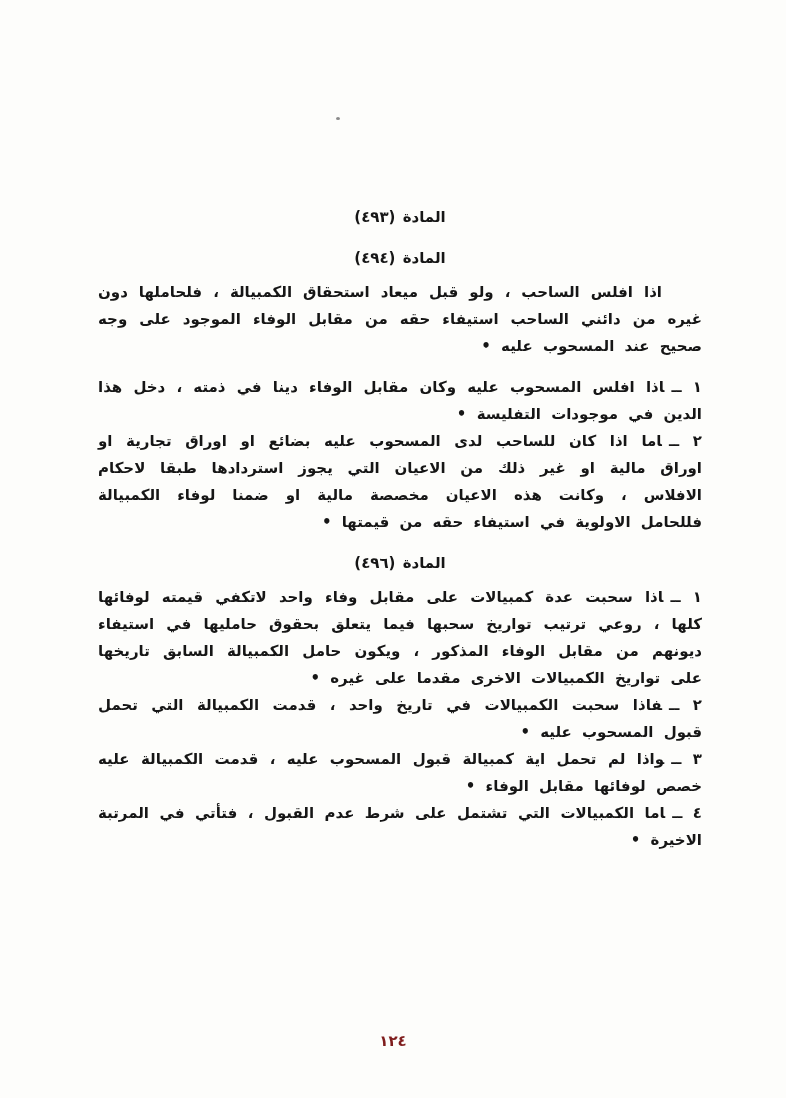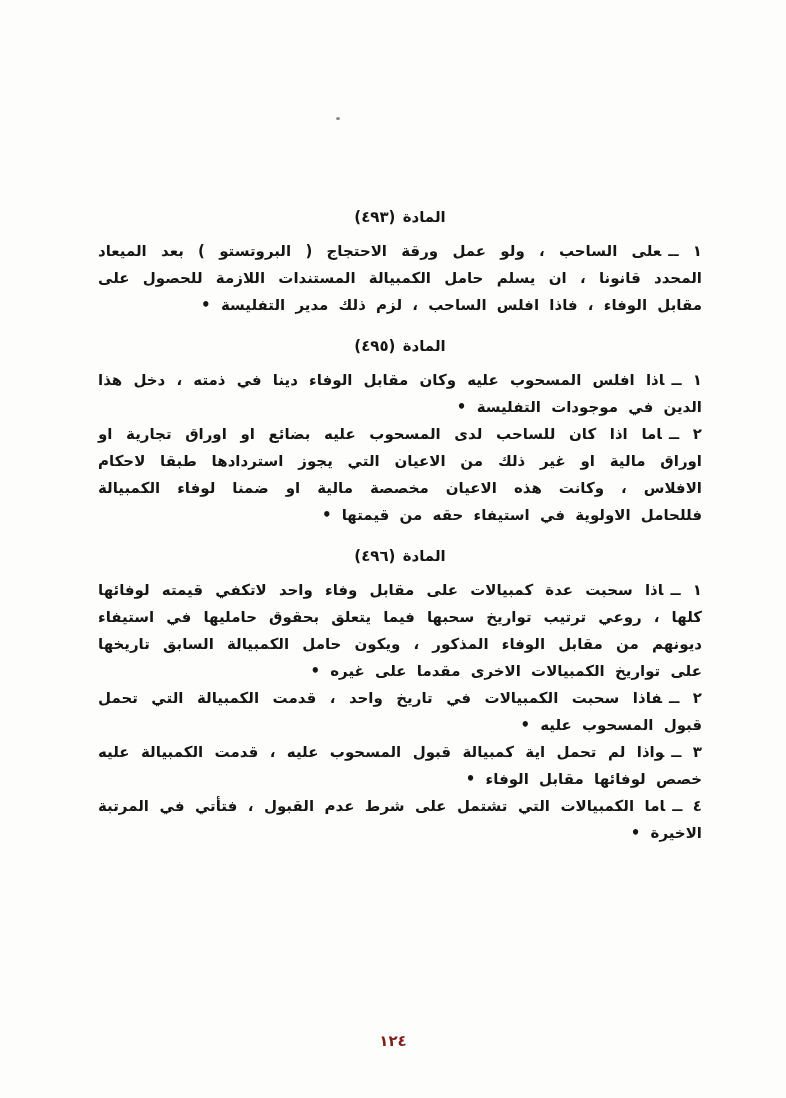--- a/index.html
+++ b/index.html
@@ -61,26 +61,28 @@
 <body>
 
 <div class="page">
 
   <span class="speck"></span>
 
   <main class="content">
 
     <section class="article">
       <h2 class="article-title">المادة (٤٩٣)</h2>
-      <p class="item"><span class="num">١ ــ</span><span>على الساحب ، ولو عمل ورقة الاحتجاج ( البروتستو ) بعد الميعاد المحدد قانونا ، ان يسلم حامل الكمبيالة المستندات اللازمة للحصول على مقابل الوفاء ، فاذا افلس الساحب ، لزم ذلك مدير التفليسة •</span></p>
     </section>
 
+    <section class="article">
+      <h2 class="article-title">المادة (٤٩٤)</h2>
+      <p class="para">اذا افلس الساحب ، ولو قبل ميعاد استحقاق الكمبيالة ، فلحاملها دون غيره من دائني الساحب استيفاء حقه من مقابل الوفاء الموجود على وجه صحيح عند المسحوب عليه •</p>
+    </section>
 
     <section class="article">
-      <h2 class="article-title">المادة (٤٩٥)</h2>
       <p class="item"><span class="num">١ ــ</span><span>اذا افلس المسحوب عليه وكان مقابل الوفاء دينا في ذمته ، دخل هذا الدين في موجودات التفليسة •</span></p>
       <p class="item"><span class="num">٢ ــ</span><span>اما اذا كان للساحب لدى المسحوب عليه بضائع او اوراق تجارية او اوراق مالية او غير ذلك من الاعيان التي يجوز استردادها طبقا لاحكام الافلاس ، وكانت هذه الاعيان مخصصة مالية او ضمنا لوفاء الكمبيالة فللحامل الاولوية في استيفاء حقه من قيمتها •</span></p>
     </section>
 
     <section class="article">
       <h2 class="article-title">المادة (٤٩٦)</h2>
       <p class="item"><span class="num">١ ــ</span><span>اذا سحبت عدة كمبيالات على مقابل وفاء واحد لاتكفي قيمته لوفائها كلها ، روعي ترتيب تواريخ سحبها فيما يتعلق بحقوق حامليها في استيفاء ديونهم من مقابل الوفاء المذكور ، ويكون حامل الكمبيالة السابق تاريخها على تواريخ الكمبيالات الاخرى مقدما على غيره •</span></p>
       <p class="item"><span class="num">٢ ــ</span><span>فاذا سحبت الكمبيالات في تاريخ واحد ، قدمت الكمبيالة التي تحمل قبول المسحوب عليه •</span></p>
       <p class="item"><span class="num">٣ ــ</span><span>واذا لم تحمل اية كمبيالة قبول المسحوب عليه ، قدمت الكمبيالة عليه خصص لوفائها مقابل الوفاء •</span></p>
       <p class="item"><span class="num">٤ ــ</span><span>اما الكمبيالات التي تشتمل على شرط عدم القبول ، فتأتي في المرتبة الاخيرة •</span></p>

